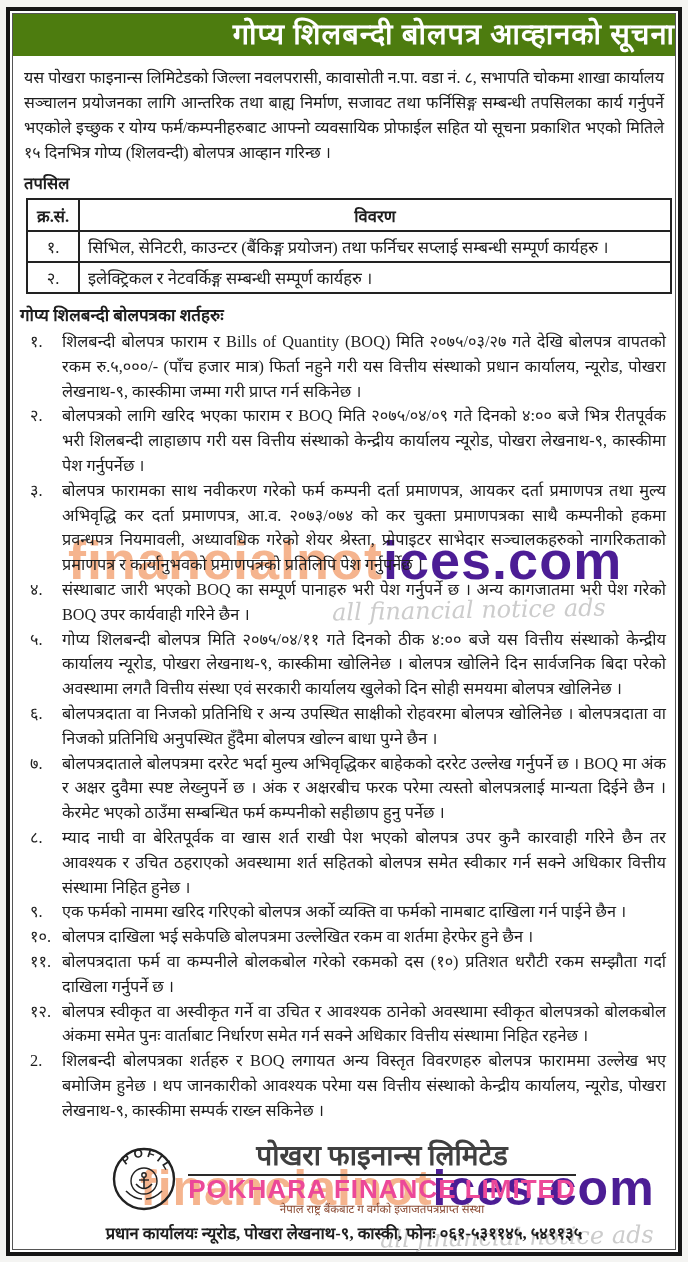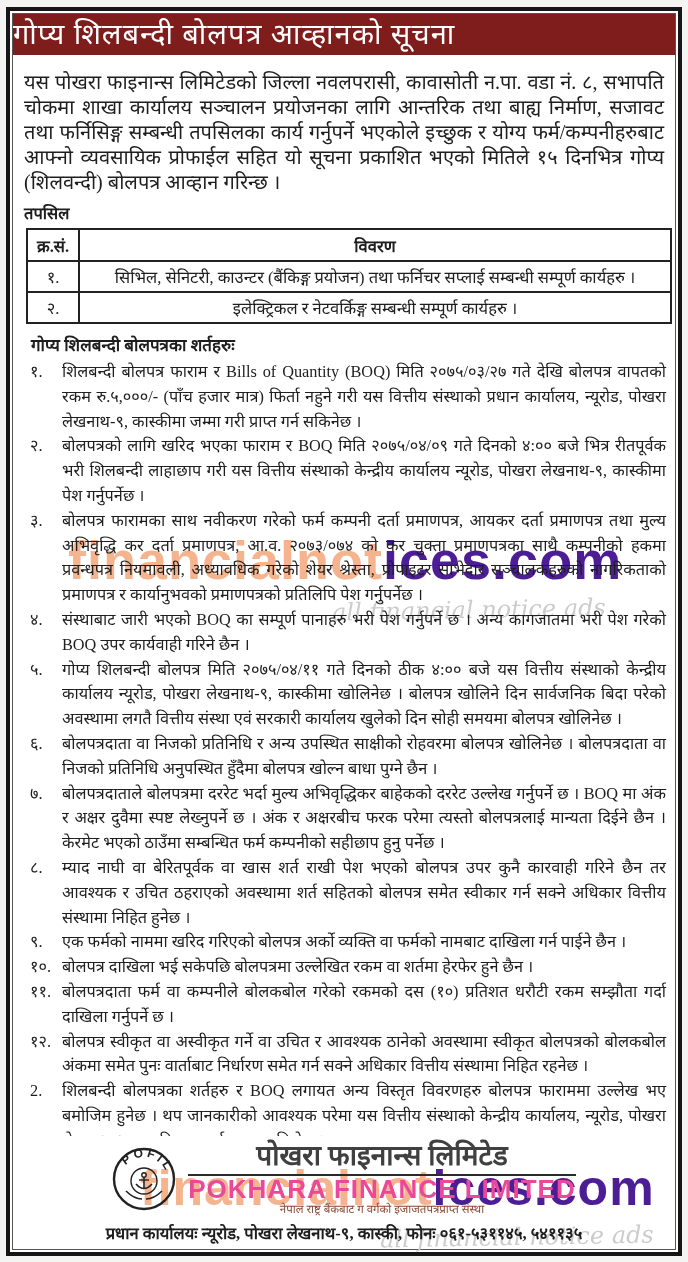--- a/index.html
+++ b/index.html
@@ -25,41 +25,41 @@
   .wm-big-2 { left:130px; top:1148px; font-size:50px; }
   .wm-script { position:absolute; font-family:"DejaVu Serif", serif; font-style:italic;
                color:#cccccc; font-size:24px; white-space:nowrap; transform:rotate(-1deg); }
   .wm-script-1 { left:322px; top:585px; }
   .wm-script-2 { left:370px; top:1212px; }
 
   .content-stack { position:relative; z-index:1; display:flex; flex-direction:column; height:100%; }
 
   
   .banner {
-    margin:3px 3px 0 3px; background:#7f1d1d; color:#ffffff;
-    text-align:left; font-weight:normal; font-size:29px; line-height:40px; height:42px;
+    margin:3px 3px 0 3px; background:#4d7c0f; color:#ffffff;
+    text-align:right; font-weight:bold; font-size:29px; line-height:40px; height:42px;
     letter-spacing:1px;
   }
 
   
   .intro {
-    padding:15px 14px 4px 14px; font-size:20px; line-height:25px; text-align:justify;
+    padding:9px 14px 4px 14px; font-size:16px; line-height:25px; text-align:justify;
   }
 
   .tapasil { padding:2px 14px 0 14px; font-weight:bold; font-size:16.5px; }
 
   
   table.works { border-collapse:collapse; margin:4px 14px 6px 16px; width:646px; }
   table.works th, table.works td { border:2px solid #222; font-size:16.5px; padding:3px 8px; }
   table.works th { font-weight:bold; text-align:center; height:32px; }
   td.sn { width:52px; text-align:center; }
-  td.desc { text-align:center; }
-
-  
-  .cond-heading { padding:3px 14px 2px 21px; font-weight:bold; font-size:17px; }
+  td.desc { text-align:left; }
+
+  
+  .cond-heading { padding:3px 14px 2px 10px; font-weight:bold; font-size:17px; }
   .cond-list { flex:1 1 auto; overflow:hidden; padding:2px 12px 0 20px; }
   .cond { display:flex; font-size:16.3px; line-height:24.8px; }
   .cond-num { flex:0 0 32px; }
   .cond-text { flex:1 1 auto; text-align:justify; }
 
   
   .footer {
     flex:0 0 auto; display:flex; align-items:center; justify-content:center;
     gap:12px; padding:4px 0 2px 0;
   }

